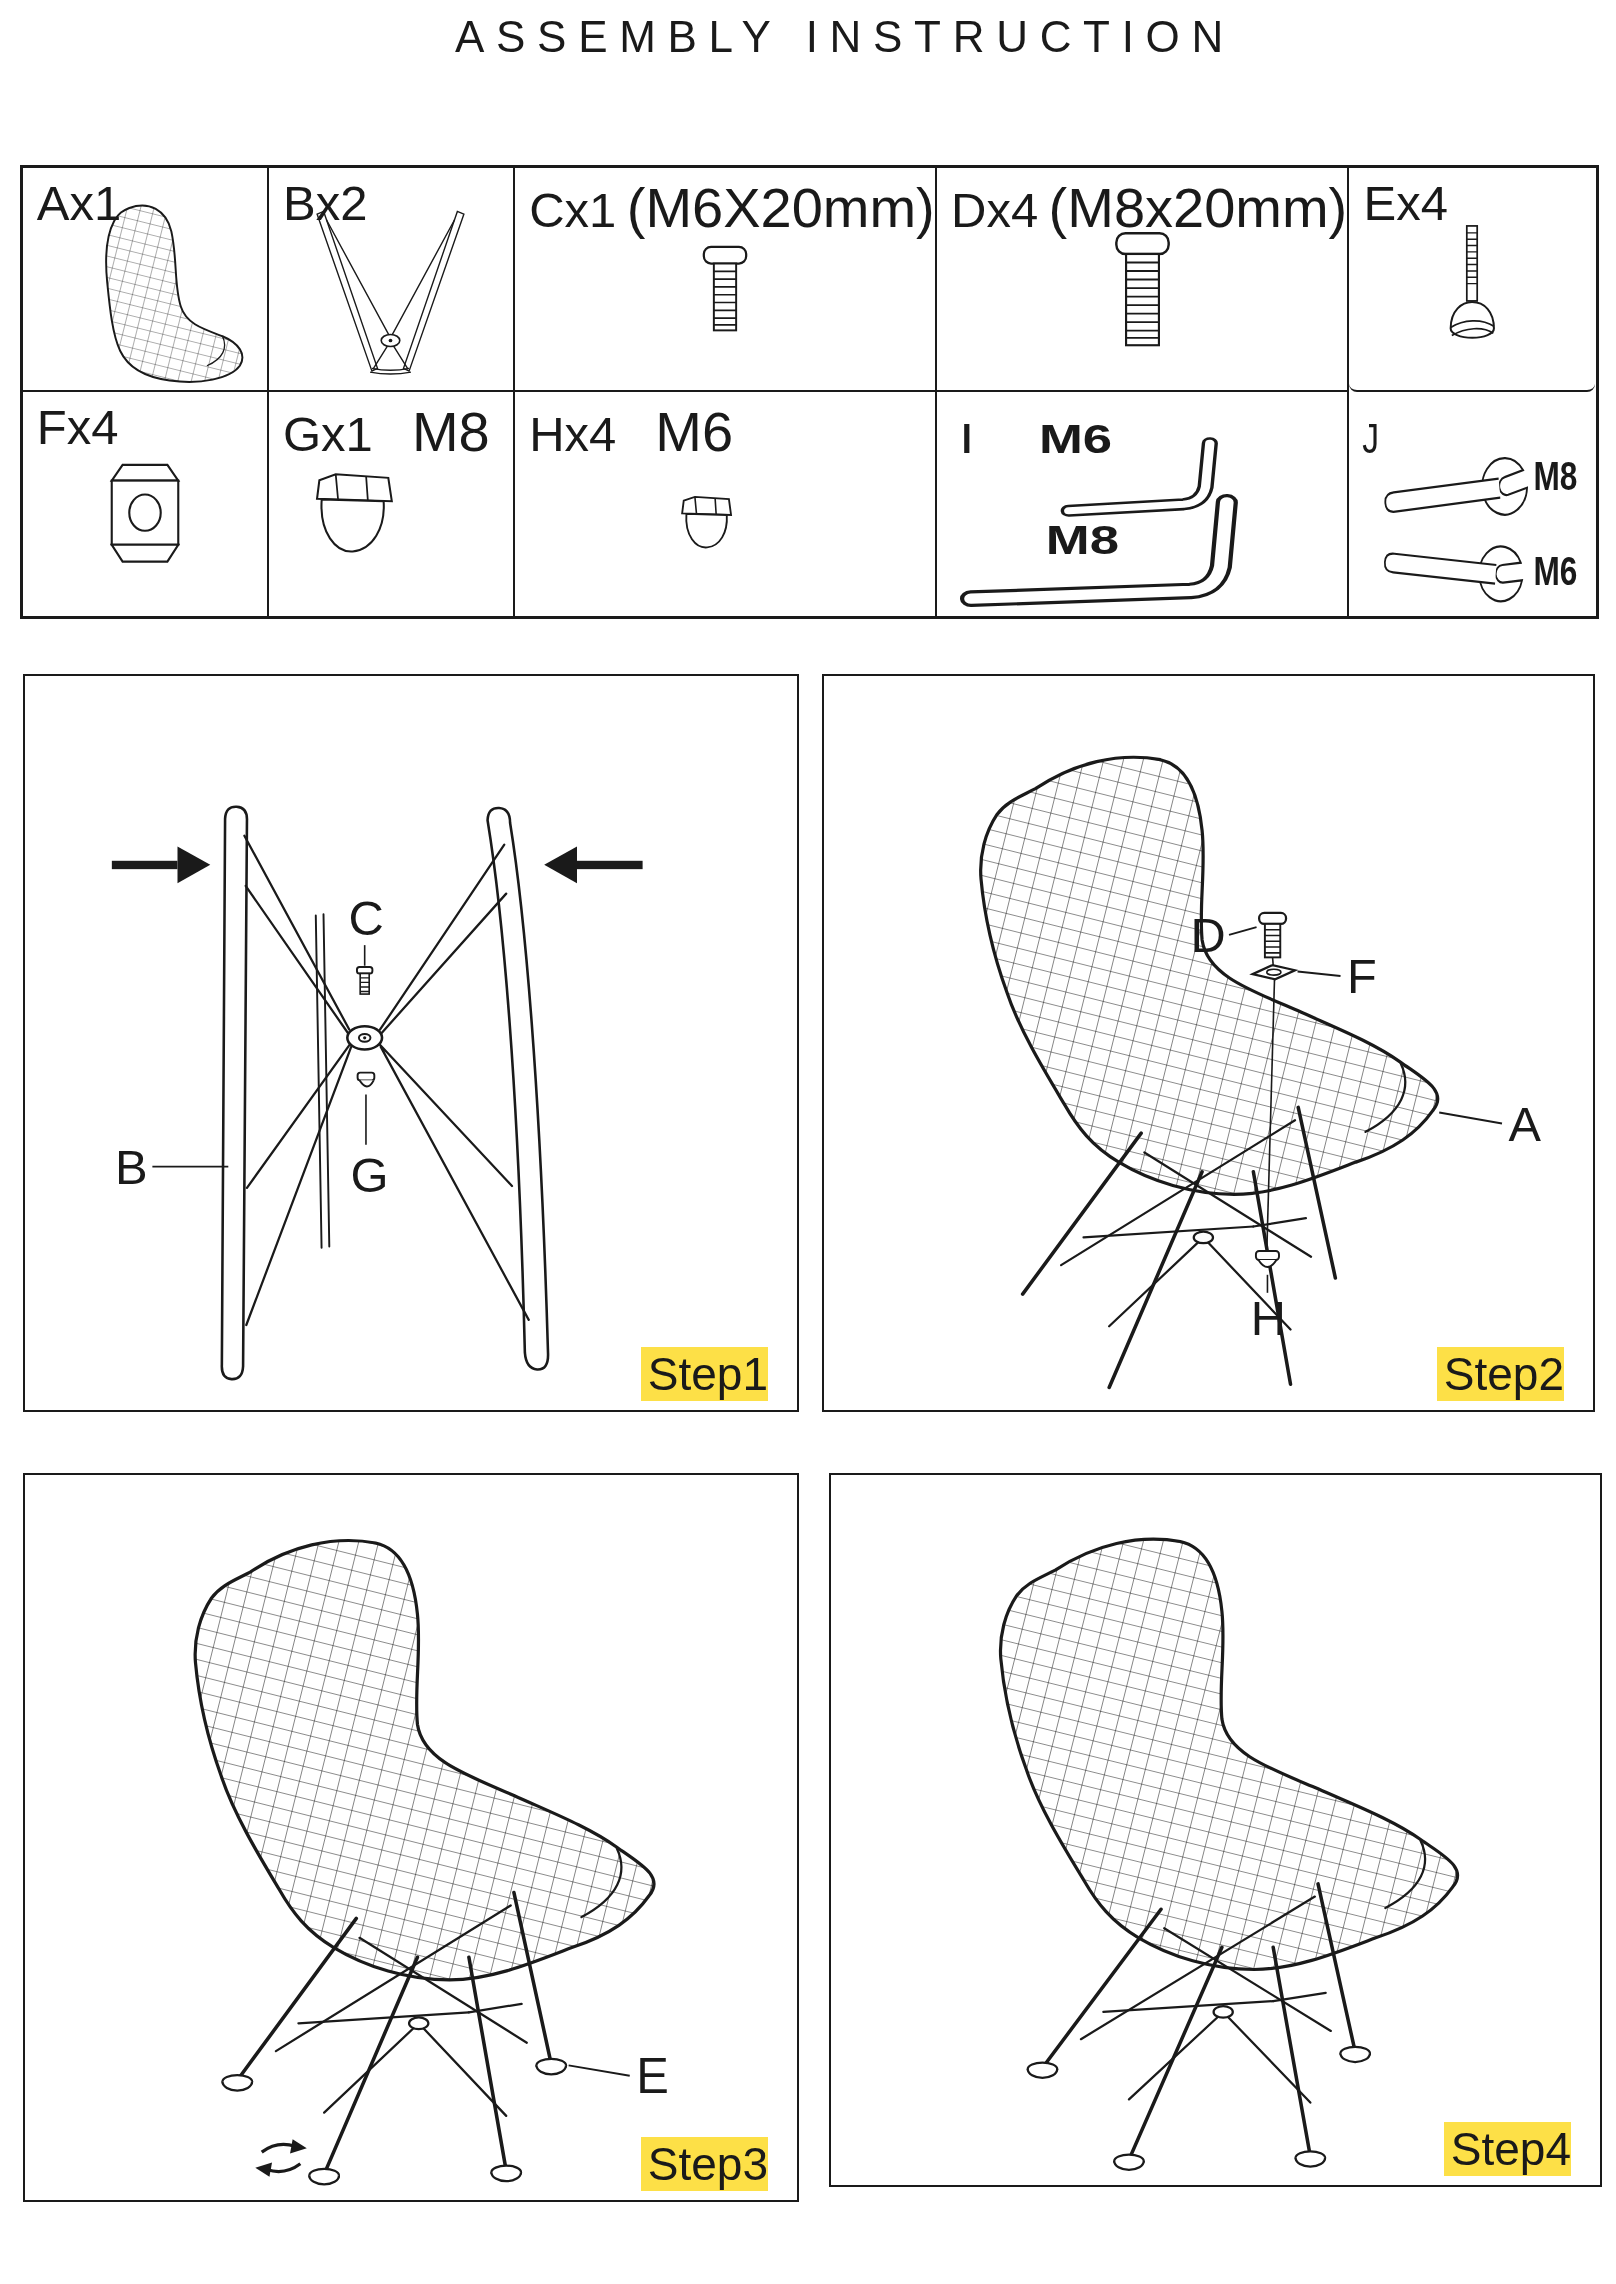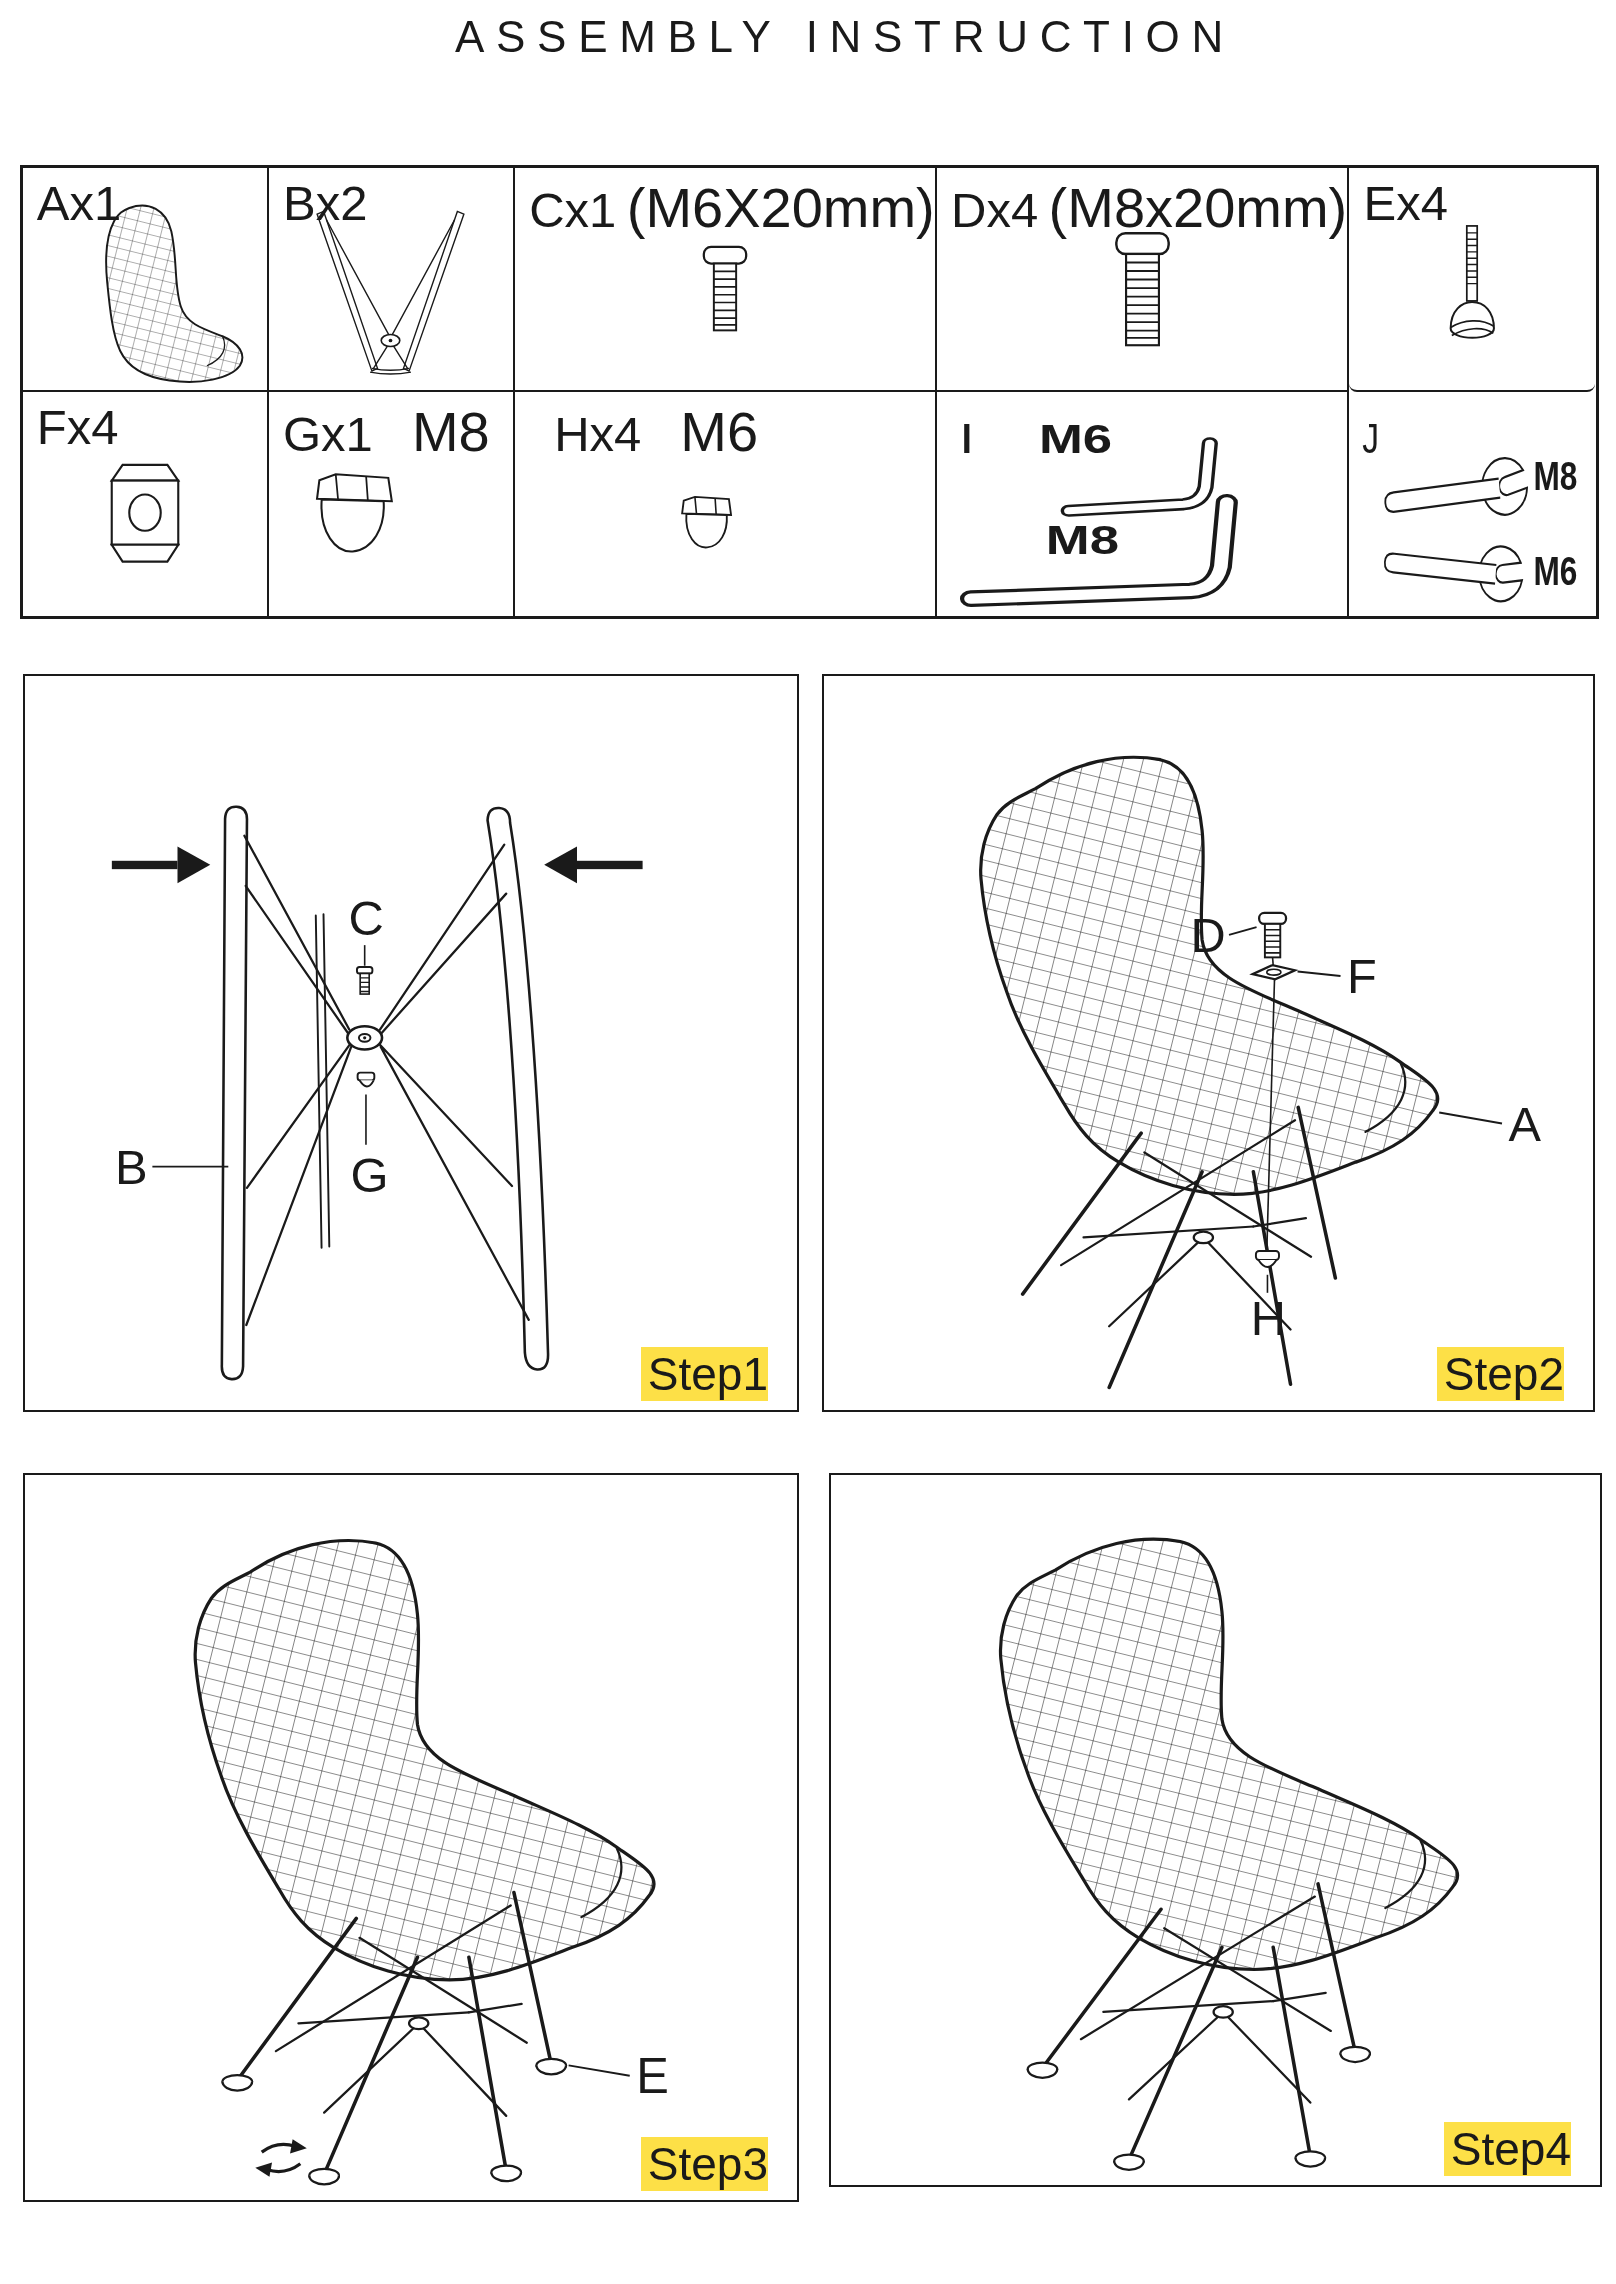--- a/index.html
+++ b/index.html
@@ -208,21 +208,21 @@
       <div class="icon-wrap" style="padding-top:33px; margin-right:78px;">
         <svg width="107" height="111" viewBox="0 0 170 190">
           <polygon points="30,26 58,16 148,22 154,62 26,58" class="lnw" stroke-width="3.5"></polygon>
           <path class="ln" stroke-width="3" d="M58,16 L62,59 M110,19 L113,61"></path>
           <path class="lnw" stroke-width="3.5" d="M34,59 C30,116 58,150 87,148 C121,145 143,108 140,62 Z"></path>
         </svg>
       </div>
     </div>
 
     <div class="cell">
-      <div class="cell-head" style="gap:39px;margin-left:25px;">
+      <div class="cell-head" style="gap:39px;">
         <span class="plabel">Hx4</span>
         <span class="pspec">M6</span>
       </div>
       <div class="icon-wrap" style="padding-top:39px; margin-right:39px;">
         <svg width="98" height="101" viewBox="0 0 170 190">
           <polygon points="45,52 66,45 130,49 134,79 42,76" class="lnw" stroke-width="3.5"></polygon>
           <path class="ln" stroke-width="3" d="M66,45 L69,77 M104,47 L106,78"></path>
           <path class="lnw" stroke-width="3.5" d="M50,77 C47,118 68,142 89,140 C113,138 128,112 126,79 Z"></path>
         </svg>
       </div>

